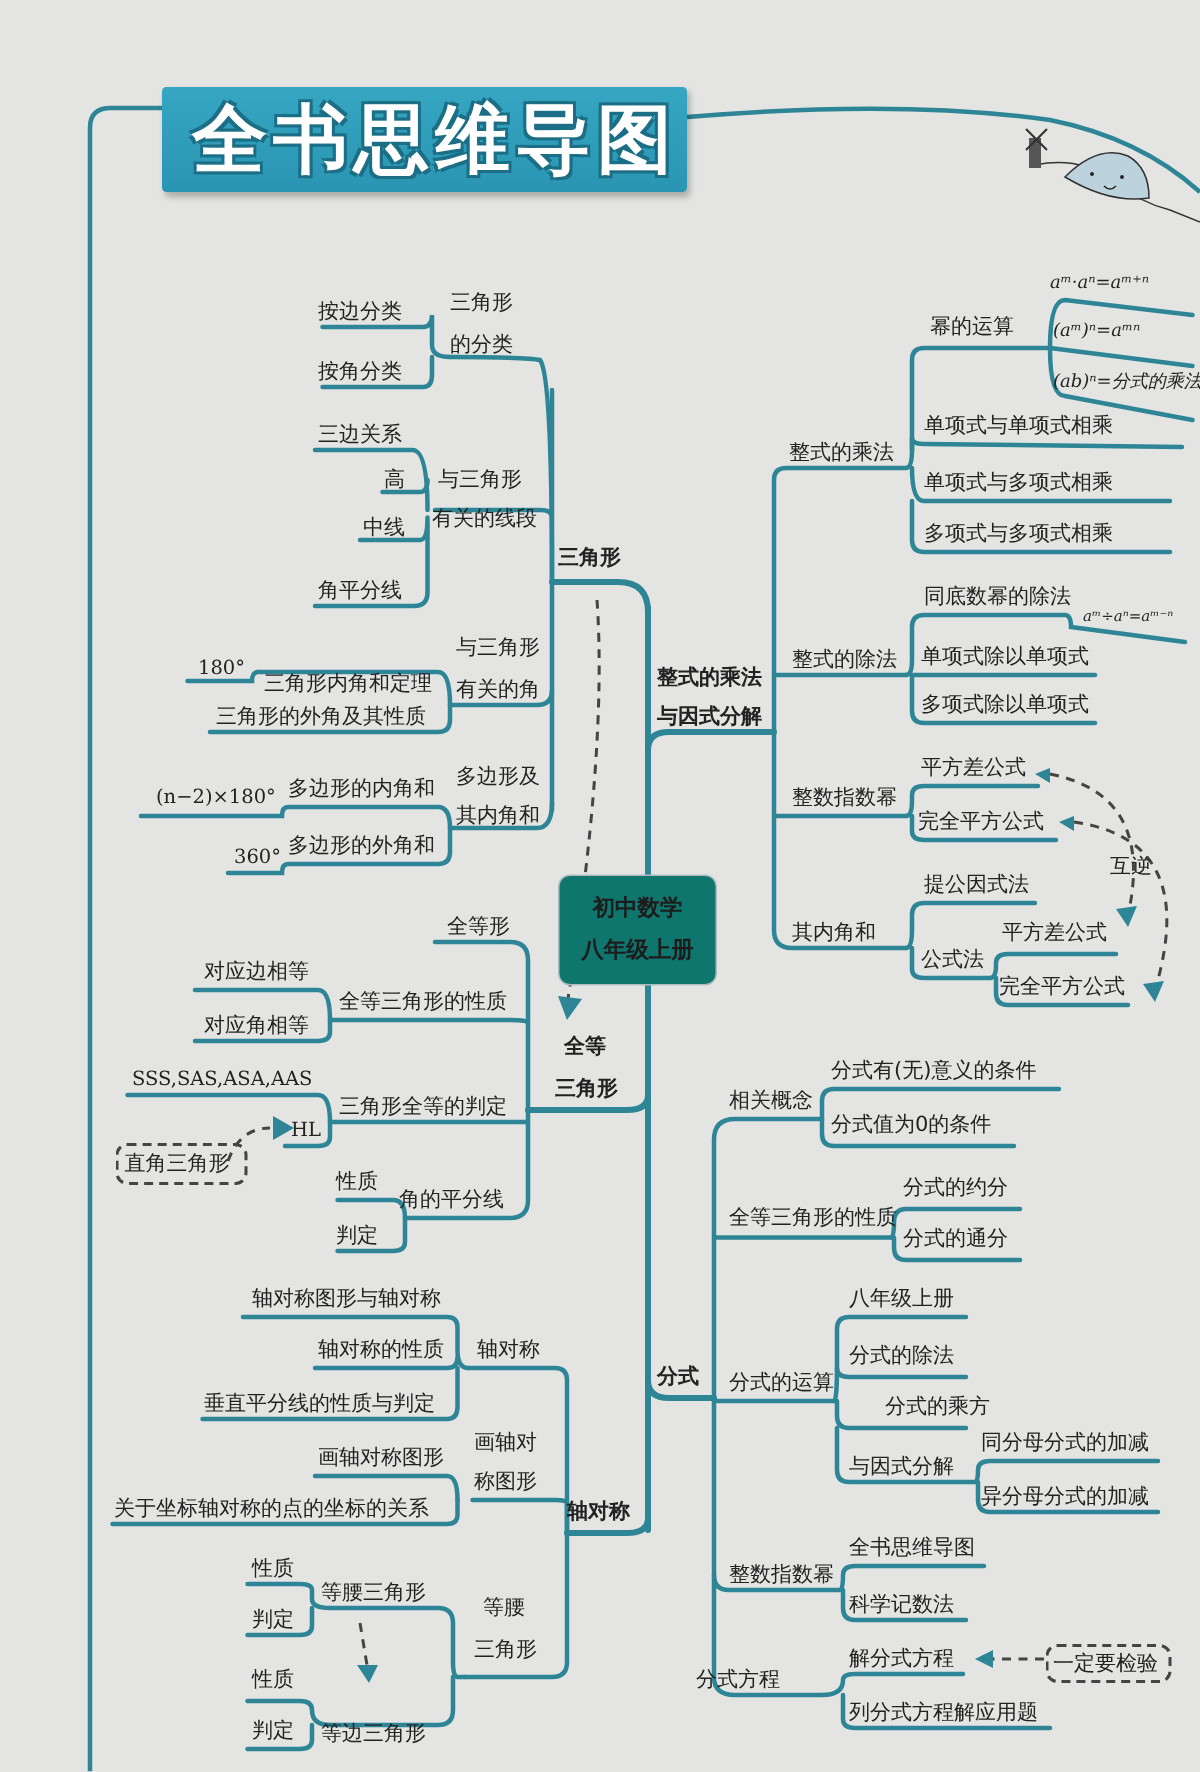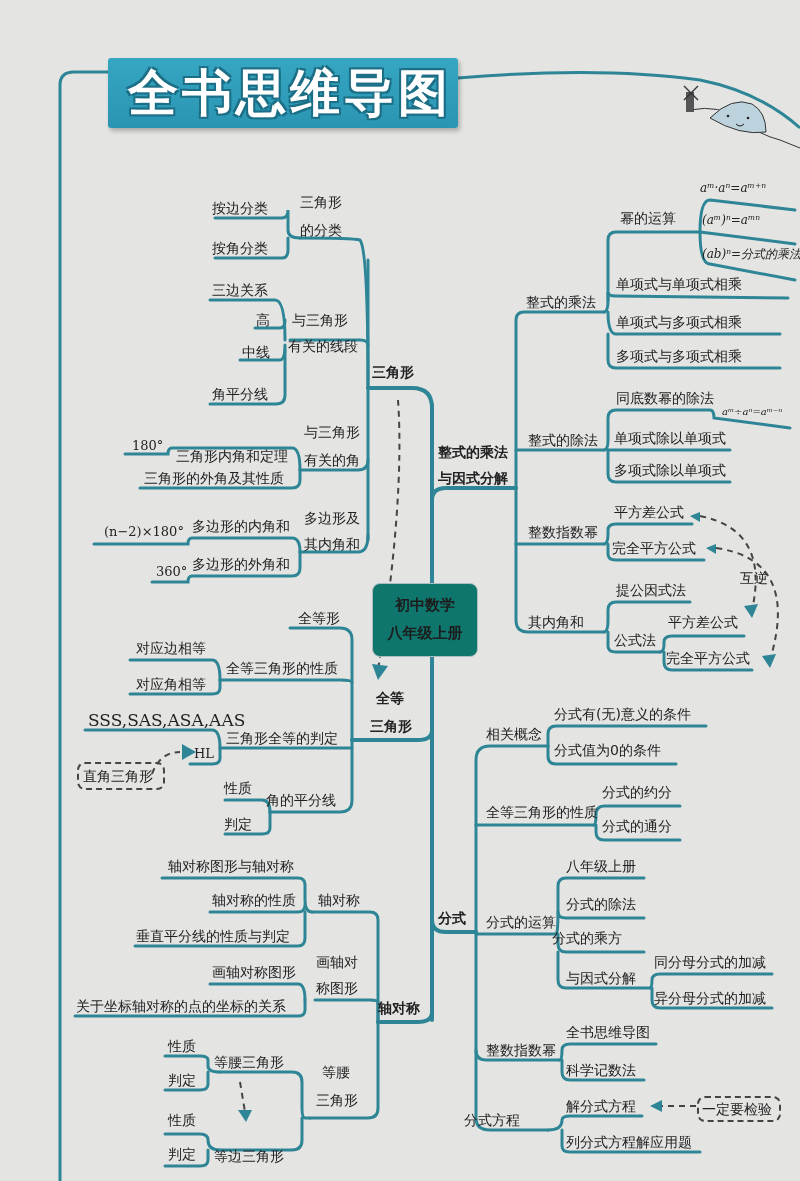--- a/index.html
+++ b/index.html
@@ -235,21 +235,21 @@
 
   <div class="lbl bold" style="left:376px;top:690px">全等</div>
   <div class="lbl bold" style="left:370px;top:718px">三角形</div>
   <div class="lbl" style="left:298px;top:610px">全等形</div>
 
   <div class="lbl" style="left:226px;top:660px">全等三角形的性质</div>
   <div class="lbl" style="left:136px;top:640px">对应边相等</div>
   <div class="lbl" style="left:136px;top:676px">对应角相等</div>
 
   <div class="lbl" style="left:226px;top:730px">三角形全等的判定</div>
-  <div class="lbl serif" style="left:88px;top:712px;font-style:normal;font-size:17px">SSS,SAS,ASA,AAS</div>
+  <div class="lbl serif" style="left:88px;top:712px;font-style:normal;font-size:13px">SSS,SAS,ASA,AAS</div>
   <div class="lbl serif" style="left:194px;top:746px;font-style:normal;font-size:13px">HL</div>
   <div class="dashed-box" style="left:77px;top:762px;width:84px;height:24px">
     <div class="lbl" style="left:4px;top:4px">直角三角形</div>
   </div>
 
   <div class="lbl" style="left:266px;top:792px">角的平分线</div>
   <div class="lbl" style="left:224px;top:780px">性质</div>
   <div class="lbl" style="left:224px;top:816px">判定</div>
 
   <div class="lbl bold" style="left:378px;top:1000px">轴对称</div>
@@ -308,21 +308,21 @@
   <div class="lbl" style="left:554px;top:706px">分式有(无)意义的条件</div>
   <div class="lbl" style="left:554px;top:742px">分式值为0的条件</div>
 
   <div class="lbl" style="left:486px;top:804px">全等三角形的性质</div>
   <div class="lbl" style="left:602px;top:784px">分式的约分</div>
   <div class="lbl" style="left:602px;top:818px">分式的通分</div>
 
   <div class="lbl" style="left:486px;top:914px">分式的运算</div>
   <div class="lbl" style="left:566px;top:858px">八年级上册</div>
   <div class="lbl" style="left:566px;top:896px">分式的除法</div>
-  <div class="lbl" style="left:552px;top:930px">分式的乘方</div>
+  <div class="lbl" style="left:590px;top:930px">分式的乘方</div>
   <div class="lbl" style="left:566px;top:970px">与因式分解</div>
   <div class="lbl" style="left:654px;top:954px">同分母分式的加减</div>
   <div class="lbl" style="left:654px;top:990px">异分母分式的加减</div>
 
   <div class="lbl" style="left:486px;top:1042px">整数指数幂</div>
   <div class="lbl" style="left:566px;top:1024px">全书思维导图</div>
   <div class="lbl" style="left:566px;top:1062px">科学记数法</div>
 
   <div class="lbl" style="left:464px;top:1112px">分式方程</div>
   <div class="lbl" style="left:566px;top:1098px">解分式方程</div>

